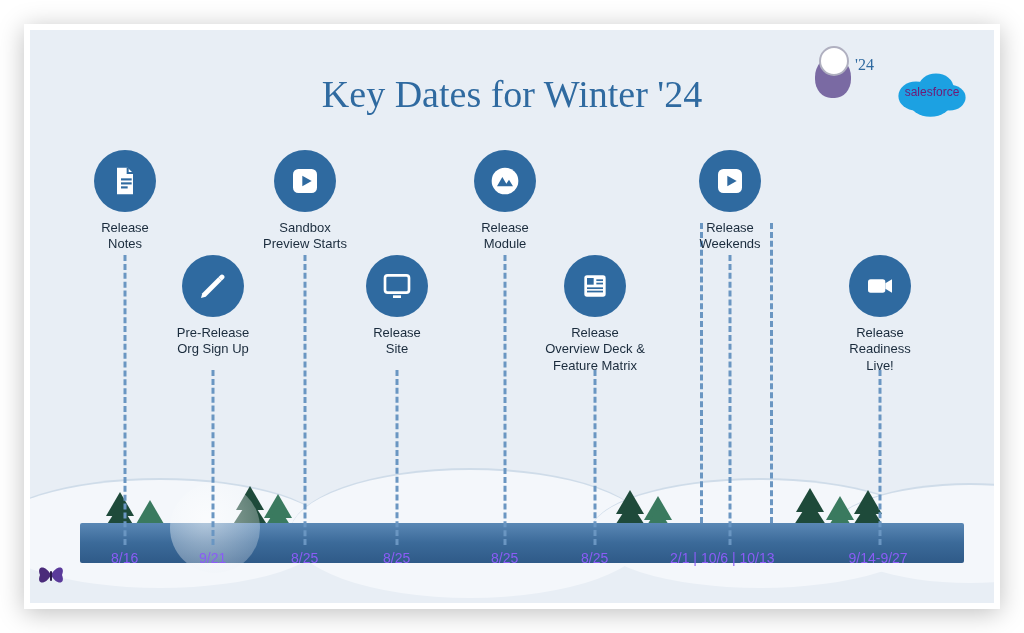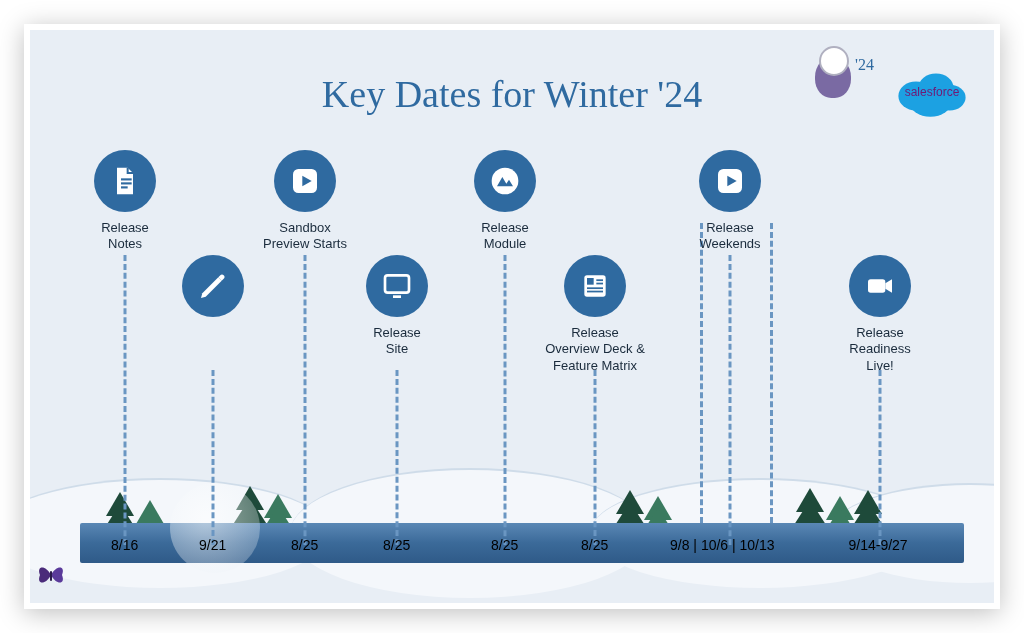--- a/index.html
+++ b/index.html
@@ -173,22 +173,22 @@
     width: 0;
     border-left: 3px dashed #6a96c2;
     left: 50%;
     transform: translateX(-50%);
   }
   .milestone.top .connector { top: 105px; height: 290px; }
   .milestone.bot .connector { top: 115px; height: 175px; }
 
   .date-label {
     position: absolute;
-    bottom: 50px;
-    color: #000000;
+    bottom: 37px;
+    color: #8b5cf6;
     font-size: 14px;
     font-weight: 500;
     white-space: nowrap;
   }
   .extra-line {
     position: absolute;
     width: 0;
     border-left: 3px dashed #6a96c2;
     bottom: 80px;
     height: 300px;
@@ -291,20 +291,21 @@
           <div class="m-label">Release<br>Notes</div>
           <div class="connector"></div>
         </div>
         <div class="milestone bot" style="left: 128px;">
           <div class="m-icon">
             <svg viewBox="0 0 24 24">
               <path d="M3 21l3.5-1 12-12-2.5-2.5-12 12z" fill="#fff"></path>
               <path d="M16 5.5l2.5 2.5 1.5-1.5a1.5 1.5 0 000-2.5 1.5 1.5 0 00-2.5 0z" fill="#fff"></path>
             </svg>
           </div>
+          <div class="m-label">Pre-Release<br>Org Sign Up</div>
           <div class="connector"></div>
         </div>
         <div class="milestone top" style="left: 220px;">
           <div class="m-icon">
             <svg viewBox="0 0 24 24">
               <rect x="3" y="3" width="18" height="18" rx="4" fill="#fff"></rect>
               <path d="M10 8l7 4-7 4z" fill="#2f6aa0"></path>
             </svg>
           </div>
           <div class="m-label">Sandbox<br>Preview Starts</div>
@@ -373,16 +374,16 @@
         <rect x="14" y="8" width="2" height="10" fill="#2a1a4a" rx="1"></rect>
       </svg>
     </div>
 
   <div class="date-label" style="left: 81px;">8/16</div>
       <div class="date-label" style="left: 169px;">9/21</div>
       <div class="date-label" style="left: 261px;">8/25</div>
       <div class="date-label" style="left: 353px;">8/25</div>
       <div class="date-label" style="left: 461px;">8/25</div>
       <div class="date-label" style="left: 551px;">8/25</div>
-      <div class="date-label" style="left: 640px;">9/8 | 10/6 | 10/13</div>
+      <div class="date-label" style="left: 640px;">2/1 | 10/6 | 10/13</div>
       <div class="date-label" style="left: 818.5px;">9/14-9/27</div>
     </div>
 </div>
 
 </body></html>

